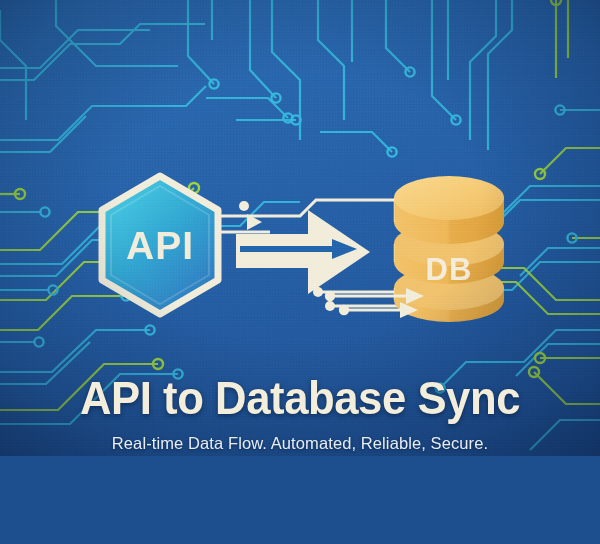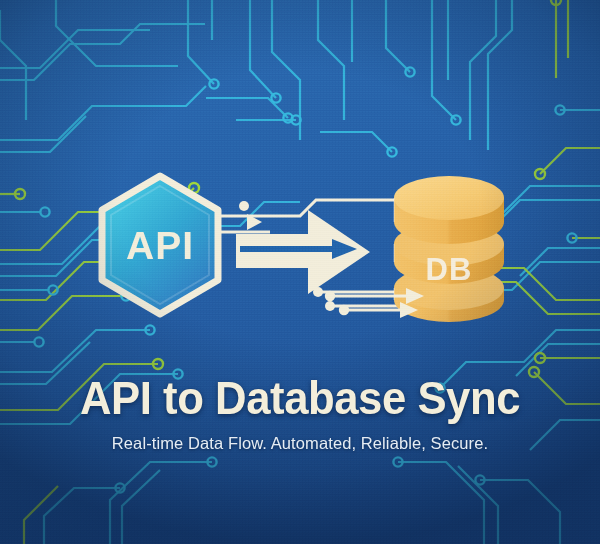--- a/index.html
+++ b/index.html
@@ -2,21 +2,21 @@
 <html><head>
 <meta charset="utf-8">
 <style>
   html,body{margin:0;padding:0;background:#1d4f8f;}
   body{
     width:600px;height:544px;overflow:hidden;
     font-family:"Liberation Sans", sans-serif;
     position:relative;
   }
   #stage{
-    position:absolute;inset:0;width:600px;height:544px;overflow:hidden;
+    position:absolute;inset:0;width:600px;height:456px;overflow:hidden;
     background:#4d7c0f;
   }
   .layer{position:absolute;inset:0;width:600px;height:544px;}
   
   #texture{
     background-image:
       radial-gradient(circle at 1px 1px, rgba(255,255,255,.045) 0.7px, transparent 0.9px);
     background-size:3px 3px;
     mix-blend-mode:overlay;
     pointer-events:none;

